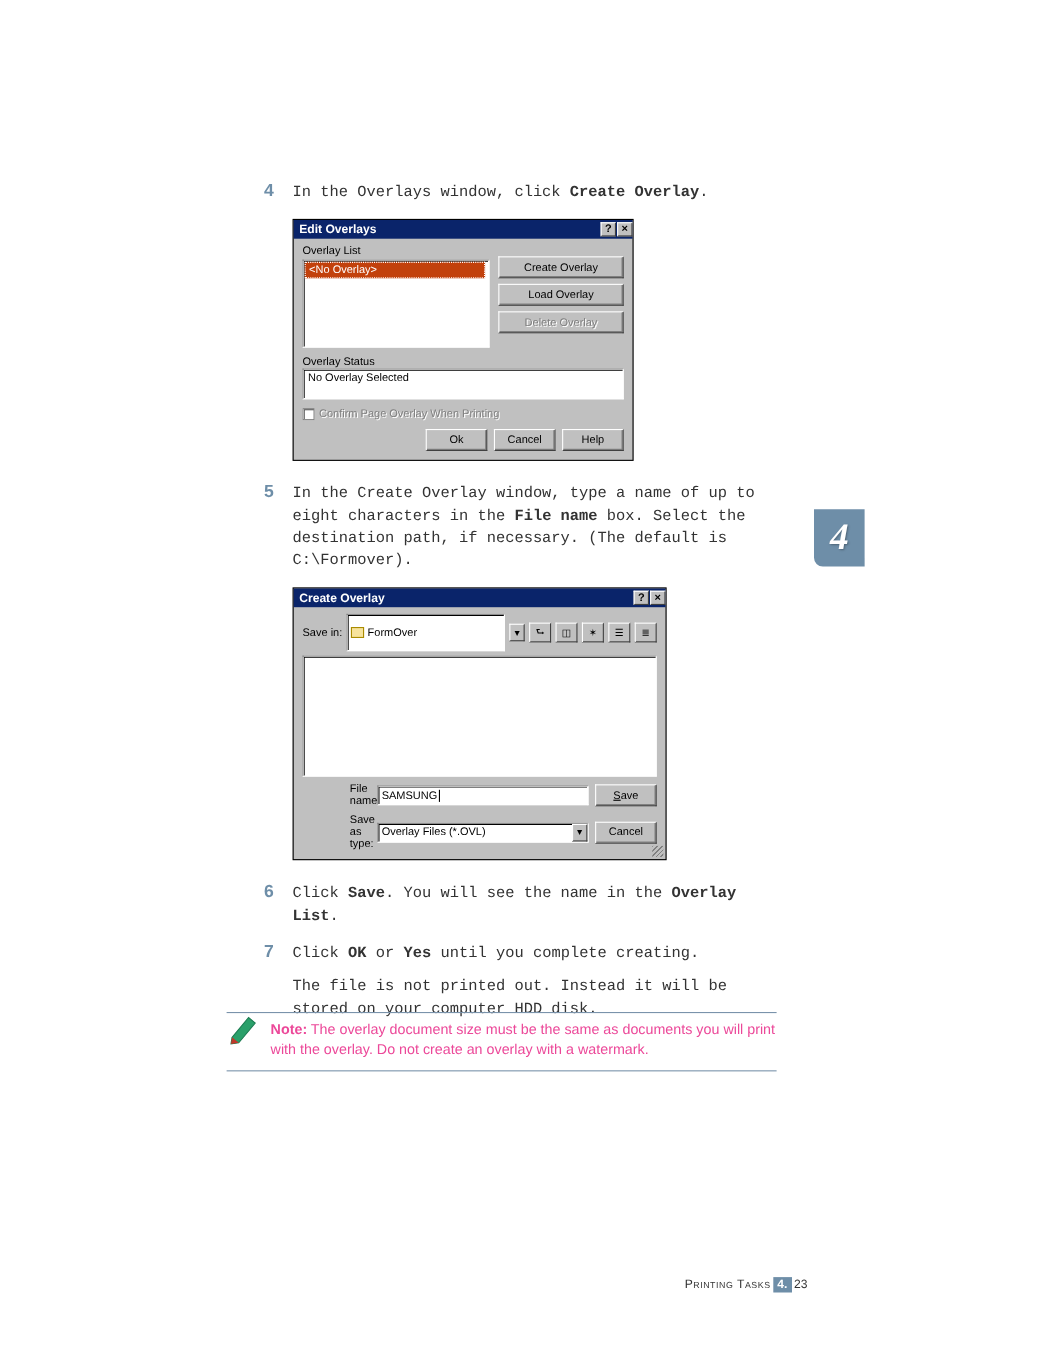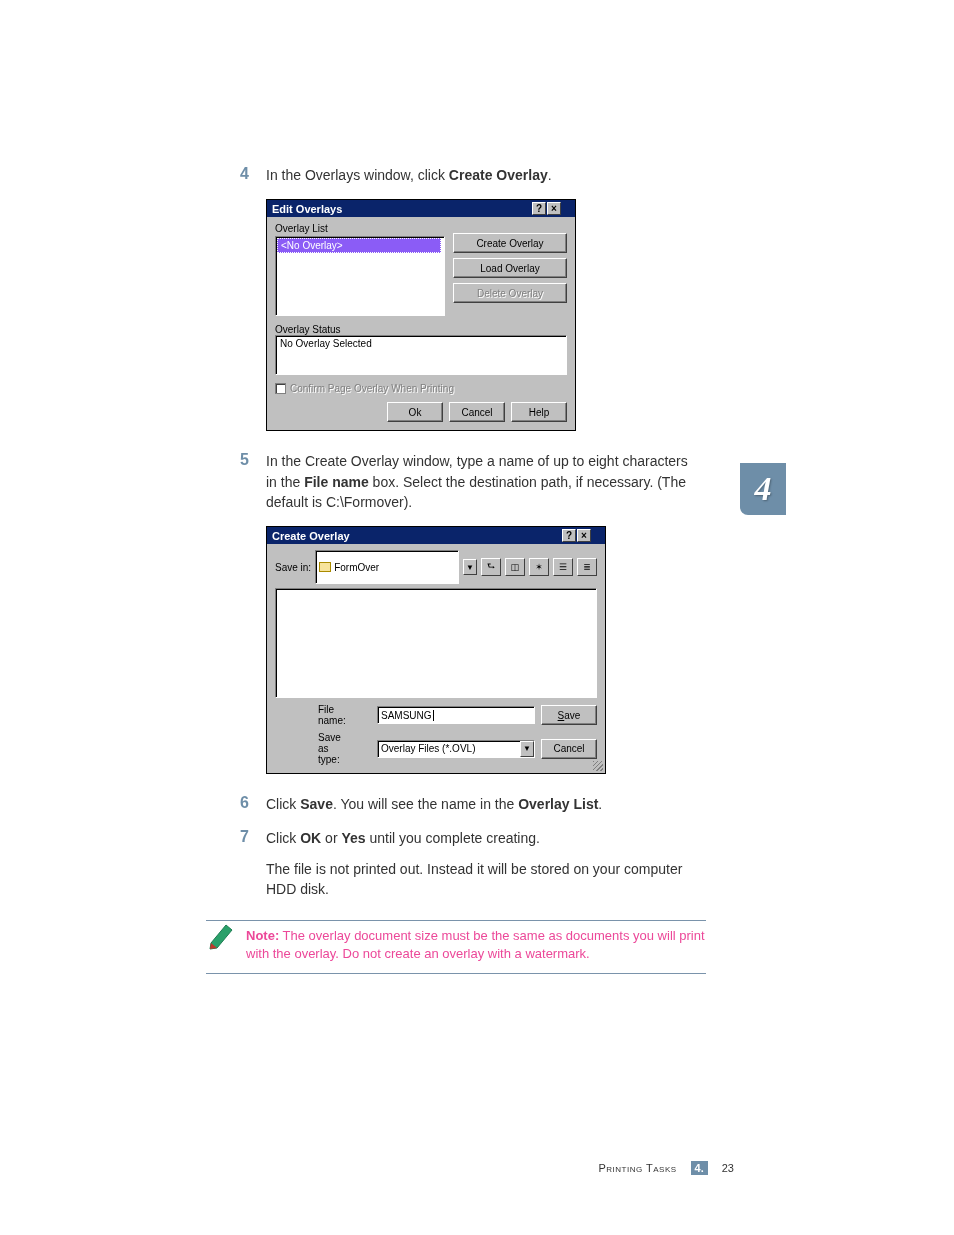--- a/index.html
+++ b/index.html
@@ -24,38 +24,38 @@
   }
   .step { display: flex; margin-bottom: 14px; }
   .step-num {
     color: #6e8ea8;
     font-weight: bold;
     font-size: 16px;
     width: 26px;
     flex: 0 0 26px;
     text-align: left;
   }
-  .step-text { flex: 1; line-height: 1.45; }
+  .step-text { flex: 1; line-height: 1.45; font-family: Liberation Mono, monospace; }
   .bold { font-weight: bold; }
 
   
   .dlg {
     background: #c0c0c0;
     border: 1px solid #000;
     font-family: Tahoma, sans-serif;
     font-size: 10px;
     color: #000;
     margin: 6px 0 20px 26px;
   }
   .dlg-title {
     background: #0a246a;
     color: #fff;
     font-weight: bold;
     font-size: 11px;
-    padding: 2px 14px 2px 5px;
+    padding: 2px 0 2px 5px;
     display: flex;
     align-items: center;
   }
   .dlg-title-text { flex: 1; }
   .dlg-title-btn {
     width: 14px; height: 13px;
     background: #c0c0c0;
     border: 1px solid #fff;
     border-right-color:#404040; border-bottom-color:#404040;
     color:#000; font-size:10px; font-weight:bold;
@@ -68,21 +68,21 @@
   .listlabel { font-size:10px; margin-bottom:2px; }
   .listbox {
     width: 170px; height: 80px;
     background:#fff;
     border:1px solid #808080;
     border-right-color:#fff; border-bottom-color:#fff;
     box-shadow: inset 1px 1px 0 #000;
     font-size:10px;
   }
   .listitem {
-    background:#8b5cf6; color:#fff;
+    background:#c2410c; color:#fff;
     padding:1px 3px;
     border:1px dotted #fff;
     margin:1px;
     width: calc(100% - 4px);
   }
   .btncol { margin-left: 8px; flex:1; display:flex; flex-direction:column; gap:5px; padding-top:10px;}
   .winbtn {
     height: 20px;
     background:#c0c0c0;
     border:1px solid #fff;
@@ -92,21 +92,21 @@
     display:flex; align-items:center; justify-content:center;
     padding: 0 6px;
   }
   .winbtn.disabled { color:#808080; text-shadow: 1px 1px 0 #fff; }
   .statuslabel { font-size:10px; margin-top:8px; }
   .statusbox {
     background:#fff;
     border:1px solid #808080;
     border-right-color:#fff; border-bottom-color:#fff;
     box-shadow: inset 1px 1px 0 #000;
-    height: 40px;
+    height: 28px;
     padding:2px 4px;
     font-size:10px;
   }
   .chkrow { margin-top:8px; font-size:10px; color:#808080; text-shadow:1px 1px 0 #fff; display:flex; align-items:center; gap:4px;}
   .chkbox { width:11px; height:11px; background:#fff; border:1px solid #808080; box-shadow: inset 1px 1px 0 #404040; }
   .btnrow { display:flex; justify-content:flex-end; gap:6px; margin-top:8px; }
   .btnrow .winbtn { width: 56px; }
 
   
   .dlg2 { width: 340px; }
@@ -136,21 +136,21 @@
     height: 110px;
   }
   .formrow { display:flex; align-items:center; gap:6px; margin-top:6px; }
   .formrow .lbl { width:62px; font-size:10px;padding-left:43px; }
   .txtbox {
     flex:1; height:18px; background:#fff;
     border:1px solid #808080;
     border-right-color:#fff; border-bottom-color:#fff;
     box-shadow: inset 1px 1px 0 #000;
     padding:1px 3px; font-size:10px;
-    display:flex; align-items:center;margin-left:34px;
+    display:flex; align-items:center;
   }
   .txtbox .caret{display:inline-block;width:1px;height:11px;background:#000;margin-left:1px;}
   .ddarrow{width:14px;height:16px;background:#c0c0c0;border:1px solid #fff;border-right-color:#404040;border-bottom-color:#404040;display:flex;align-items:center;justify-content:center;font-size:8px;}
   .formrow .winbtn{ width:56px; flex:0 0 56px;}
   .resize{position:absolute;right:2px;bottom:2px;width:10px;height:10px;
     background:repeating-linear-gradient(135deg,#808080 0 1px,#c0c0c0 1px 3px);}
 
   
   .chapter-tab {
     position:absolute;
@@ -169,21 +169,21 @@
     text-shadow: 1px 1px 2px rgba(0,0,0,.3);
   }
 
   
   .note-wrap{ position:absolute; left:206px; top:920px; width:500px; border-top:1px solid #7a93ab;border-bottom:1px solid #7a93ab; padding:6px 0 10px 40px;}
   .note-icon{position:absolute; left:0; top:-2px; width:34px; height:34px;}
   .note-icon svg{width:100%;height:100%;}
   .note-text{ font-size:13px; line-height:1.4; color:#ec4899;}
 
   
-  .footer { position:absolute; bottom:60px; right:220px; display:flex; align-items:center; gap:14px; font-size:11px; }
+  .footer { position:absolute; bottom:60px; right:220px; display:flex; align-items:center; gap:2px; font-size:11px; }
   .footer .chapnum{ background:#6e8ea8; color:#fff; font-weight:bold; padding:1px 4px; }
   .smallcaps{ font-variant: small-caps; letter-spacing: 0.5px; }
 </style>
 </head>
 <body>
 
 <div class="page">
 
   <div class="content">
 

